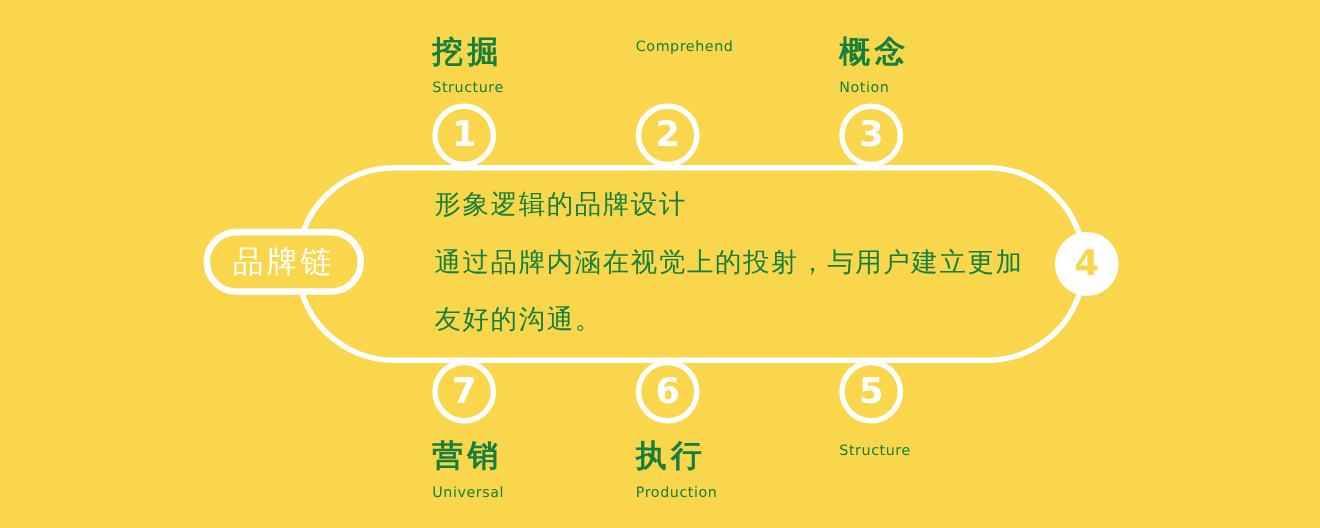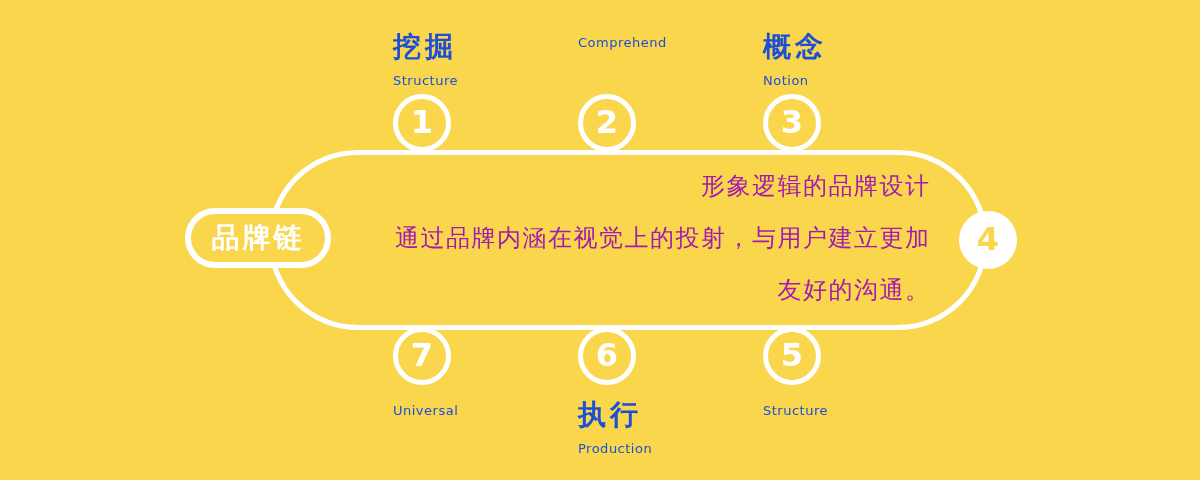--- a/index.html
+++ b/index.html
@@ -37,21 +37,21 @@
     font-size: 32px;
     font-weight: bold;
     line-height: 1;
     transform: translateY(-1px);
   }
   .node.inverse { background: #FFFFFF; }
   .node.inverse .num { color: #F9D64B; }
   .label-group {
     position: absolute;
     z-index: 2;
-    color: #1d4ed8;
+    color: #15803d;
     white-space: nowrap;
   }
   .label-group .zh {
     font-size: 28px;
     font-weight: bold;
     letter-spacing: 4px;
   }
   .label-group .en {
     font-size: 13px;
     letter-spacing: 0.5px;
@@ -66,29 +66,28 @@
     border-radius: 30px;
     background: #F9D64B;
     display: flex;
     align-items: center;
     justify-content: center;
     z-index: 3;
   }
   .brand-pill .brand-text {
     color: #FFFFFF;
     font-size: 28px;
-    font-weight: bold;
+    font-weight: normal;
     letter-spacing: 3px;
   }
   .description {
     position: absolute;
     left: 395px; top: 160px;
     z-index: 2;
-    color: #a21caf;
-    text-align: right;
+    color: #15803d;
   }
   .description p {
     margin: 0;
     height: 52px;
     line-height: 52px;
     font-size: 24px;
     font-weight: 500;
     letter-spacing: 1.5px;
     white-space: nowrap;
   }
@@ -134,20 +133,21 @@
   </div>
 
   <div class="node inverse" style="left:959px; top:211px;">
     <span class="num">4</span>
   </div>
 
   <div class="node" style="left:393px; top:327px;">
     <span class="num">7</span>
   </div>
   <div class="label-group" style="left:393px; top:396px;">
+    <div class="zh">营销</div>
     <div class="en">Universal</div>
   </div>
 
   <div class="node" style="left:578px; top:327px;">
     <span class="num">6</span>
   </div>
   <div class="label-group" style="left:578px; top:396px;">
     <div class="zh">执行</div>
     <div class="en">Production</div>
   </div>

